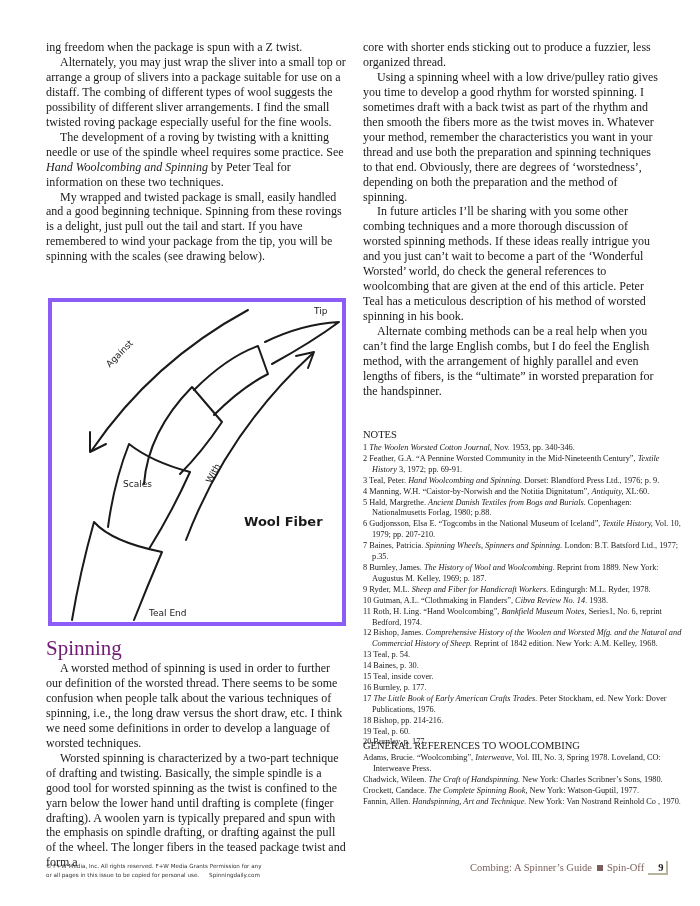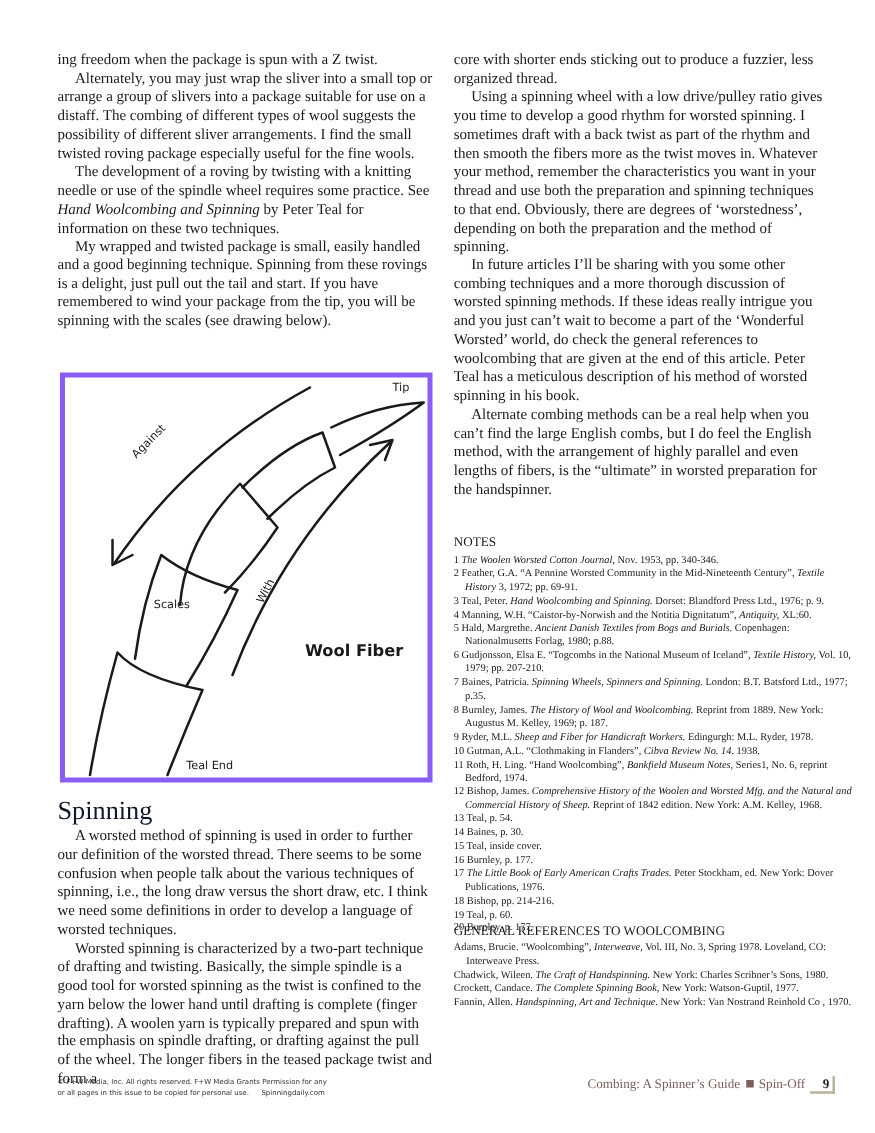--- a/index.html
+++ b/index.html
@@ -6,21 +6,21 @@
   body { width: 700px; height: 906px; position: relative; overflow: hidden; color: #1a1a1a; }
   .col { position: absolute; font-family: "Liberation Serif", "DejaVu Serif", serif; }
   .left { left: 46px; top: 40px; width: 302px; }
   .right { left: 363px; top: 40px; width: 300px; }
   .body-text { font-size: 12px; line-height: 14.95px; }
   .body-text p { margin: 0; text-indent: 14px; }
   .body-text p.noindent { text-indent: 0; }
   .figure { position: absolute; left: 48px; top: 265px; width: 298px; height: 328px; border: 4px solid #8b5cf6; box-sizing: border-box; margin-top: 33px; }
   .figure svg { position: absolute; left: 0; top: 0; width: 296px; height: 326px; }
   .fig-label { position: absolute; font-family: "DejaVu Sans", sans-serif; color: #1a1a1a; white-space: nowrap; }
-  .h-spinning { position: absolute; left: 46px; top: 637px; font-family: "Liberation Serif", serif; font-size: 21px; line-height: 22px; color: #0f172a; }
+  .h-spinning { position: absolute; left: 46px; top: 637px; font-family: "Liberation Serif", serif; font-size: 21px; line-height: 22px; color: #701a75; }
   .left2 { left: 46px; top: 661px; width: 302px; }
   .notes { position: absolute; left: 363px; top: 395px; width: 320px; font-family: "Liberation Serif", serif; font-size: 8.3px; line-height: 10.9px; margin-top: 34px; }
   .notes .title { font-size: 10.5px; line-height: 12px; margin-bottom: 2px; }
   .note { padding-left: 9px; text-indent: -9px; }
   .refs { position: absolute; left: 363px; top: 740px; width: 320px; font-family: "Liberation Serif", serif; font-size: 8.3px; line-height: 10.9px; }
   .refs .title { font-size: 10.5px; line-height: 12px; margin-bottom: 1px; }
   .ref { padding-left: 10px; text-indent: -10px; }
   i { font-style: italic; }
   .copyright { position: absolute; left: 46px; top: 862px; font-family: "DejaVu Sans", sans-serif; font-size: 5.6px; line-height: 8.5px; color: #333; }
   .copyright .site { margin-left: 10px; }

